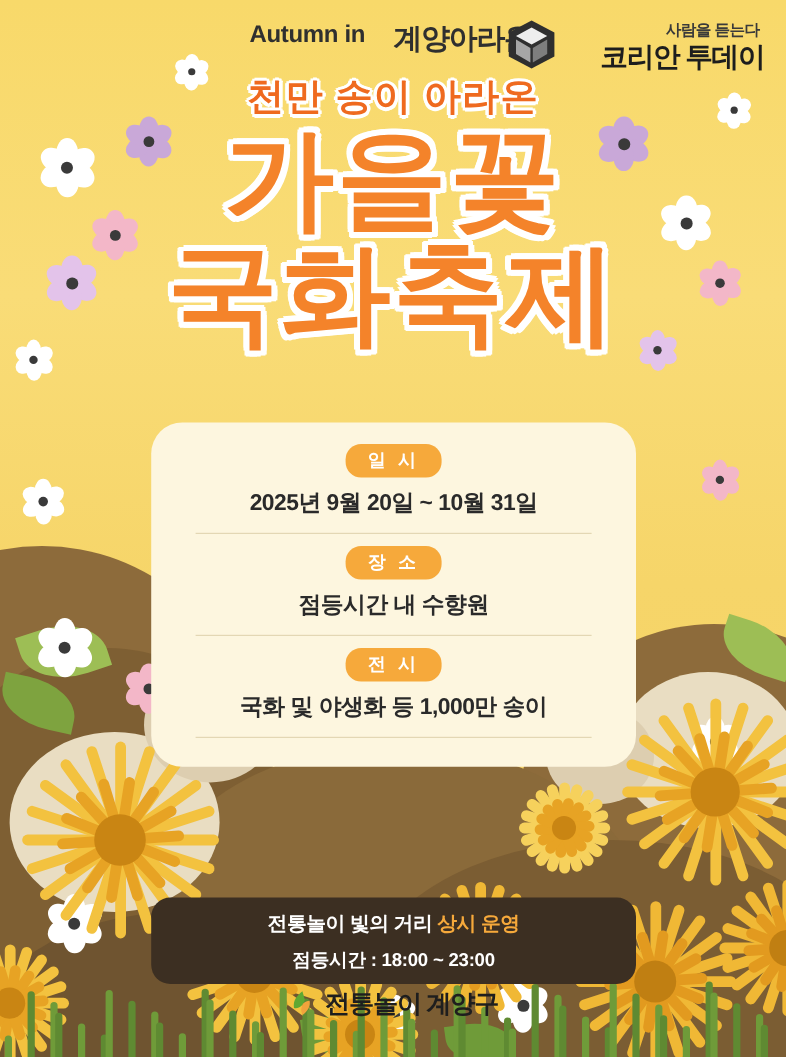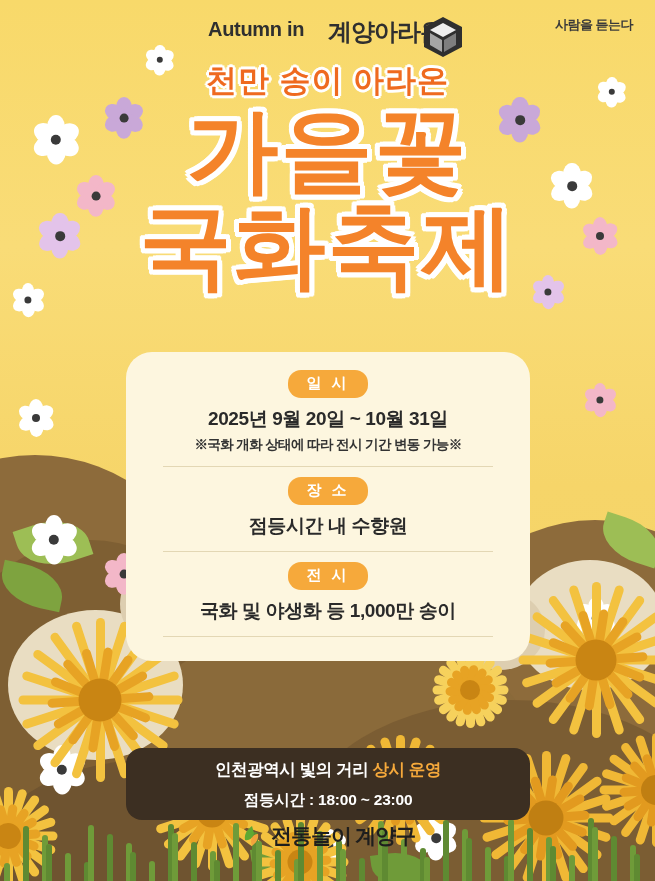--- a/index.html
+++ b/index.html
@@ -881,32 +881,32 @@
     <div class="brand-kr">계양아라온</div>
 
     <svg class="cube-logo" viewBox="0 0 46 46">
       <polygon points="23,3 42,13 42,33 23,43 4,33 4,13" fill="#2f2f2f"></polygon>
       <polygon points="23,9 36,16 23,23 10,16" fill="#ffffff" opacity="0.92"></polygon>
       <polygon points="10,19 22,26 22,38 10,31" fill="#cfcfcf" opacity="0.75"></polygon>
       <polygon points="24,26 36,19 36,31 24,38" fill="#9a9a9a" opacity="0.75"></polygon>
     </svg>
 
     <div class="kt-sub">사람을 듣는다</div>
+    <div class="kt-main">코리안 투데이</div>
   </div>
 
   <div class="subtitle">천만 송이 아라온</div>
   <div class="title-line two">국화축제</div>
   <div class="title-line one">가을꽃</div>
 
   <div class="info-card">
 
     <div>
       <div class="chip">일 시</div>
       <div class="info-main">2025년 9월 20일 ~ 10월 31일</div>
-      <div class="info-note">※국화 개화 상태에 따라 전시 기간 변동 가능※</div>
     </div>
 
     <div class="divider"></div>
 
     <div>
       <div class="chip">장 소</div>
       <div class="info-main">점등시간 내 수향원</div>
     </div>
 
     <div class="divider"></div>
@@ -916,21 +916,21 @@
       <div class="info-main">국화 및 야생화 등 1,000만 송이</div>
     </div>
 
     <div class="divider"></div>
 
 
   </div>
 
   <div class="night-banner">
     <div class="night-title">
-      <span>인천광역시 빛의 거리 </span><span class="accent">상시 운영</span>
+      <span>전통놀이 빛의 거리 </span><span class="accent">상시 운영</span>
     </div>
     <div class="night-time">점등시간 : 18:00 ~ 23:00</div>
   </div>
 
   <div class="footer">
     <div class="footer-inner">
       <svg class="gov-mark" viewBox="0 0 24 24">
         <path d="M12 2 C7 6 4 10 5 16 C9 17 13 14 14 9 Z" fill="#5fa832"></path>
         <path d="M12 22 C16 19 19 15 18 10 C14 10 11 13 11 18 Z" fill="#f2a33c"></path>
       </svg>

